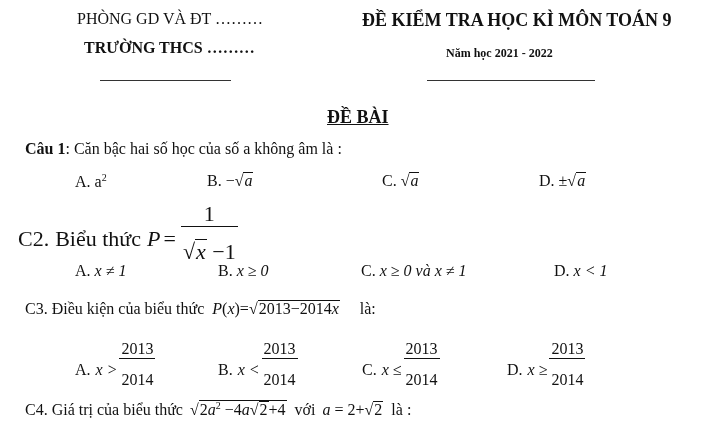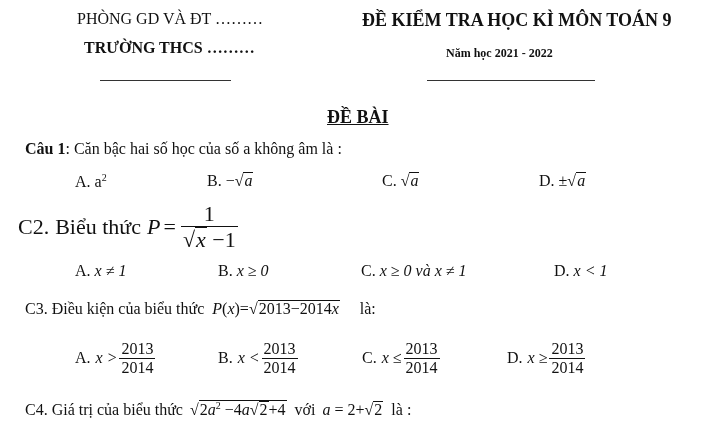--- a/index.html
+++ b/index.html
@@ -7,21 +7,21 @@
          font-family:"Liberation Serif", serif; color:#111; font-size:16px; }
   .abs { position:absolute; white-space:nowrap; }
   .b { font-weight:bold; }
   .i { font-style:italic; }
   .hr { position:absolute; height:1px; background:#333; }
   .sqrt { display:inline-block; position:relative; }
   .sqrt .rad { font-style:normal; }
   .sqrt .body { display:inline-block; border-top:1px solid #111; padding:0 1px; line-height:1.05; }
   .frac { display:inline-flex; flex-direction:column; align-items:center; vertical-align:middle; line-height:1.1; margin:0 2px; }
   .frac .num { padding:0 2px; }
-  .frac .den { border-top:1px solid #111; padding:0 2px; }
+  .frac .den { border-top:1px solid #111; padding:12px 2px; }
   sup { font-size:10px; }
   .opt { position:absolute; white-space:nowrap; }
 </style>
 </head>
 <body>
 
 <div class="abs" style="left:77px;top:10px;font-size:16px;">PHÒNG GD VÀ ĐT ………</div>
 <div class="abs b" style="left:84px;top:39px;font-size:16px;">TRƯỜNG THCS ………</div>
 <div class="hr" style="left:100px;top:80px;width:131px;"></div>
 

